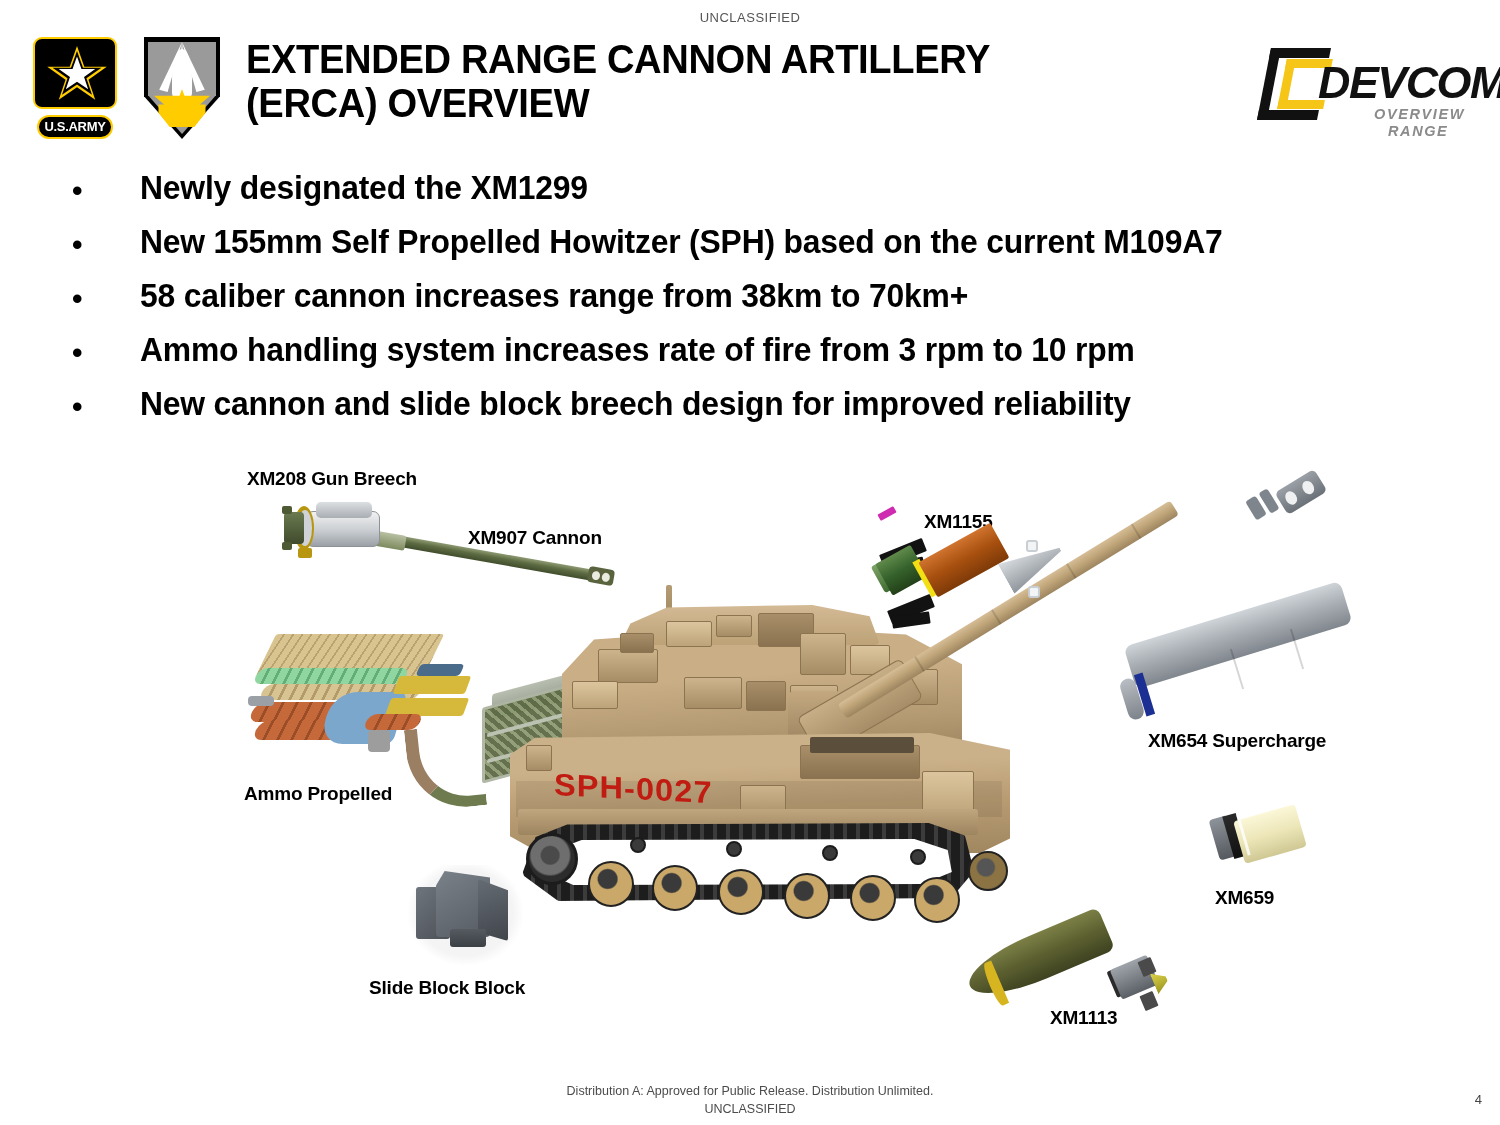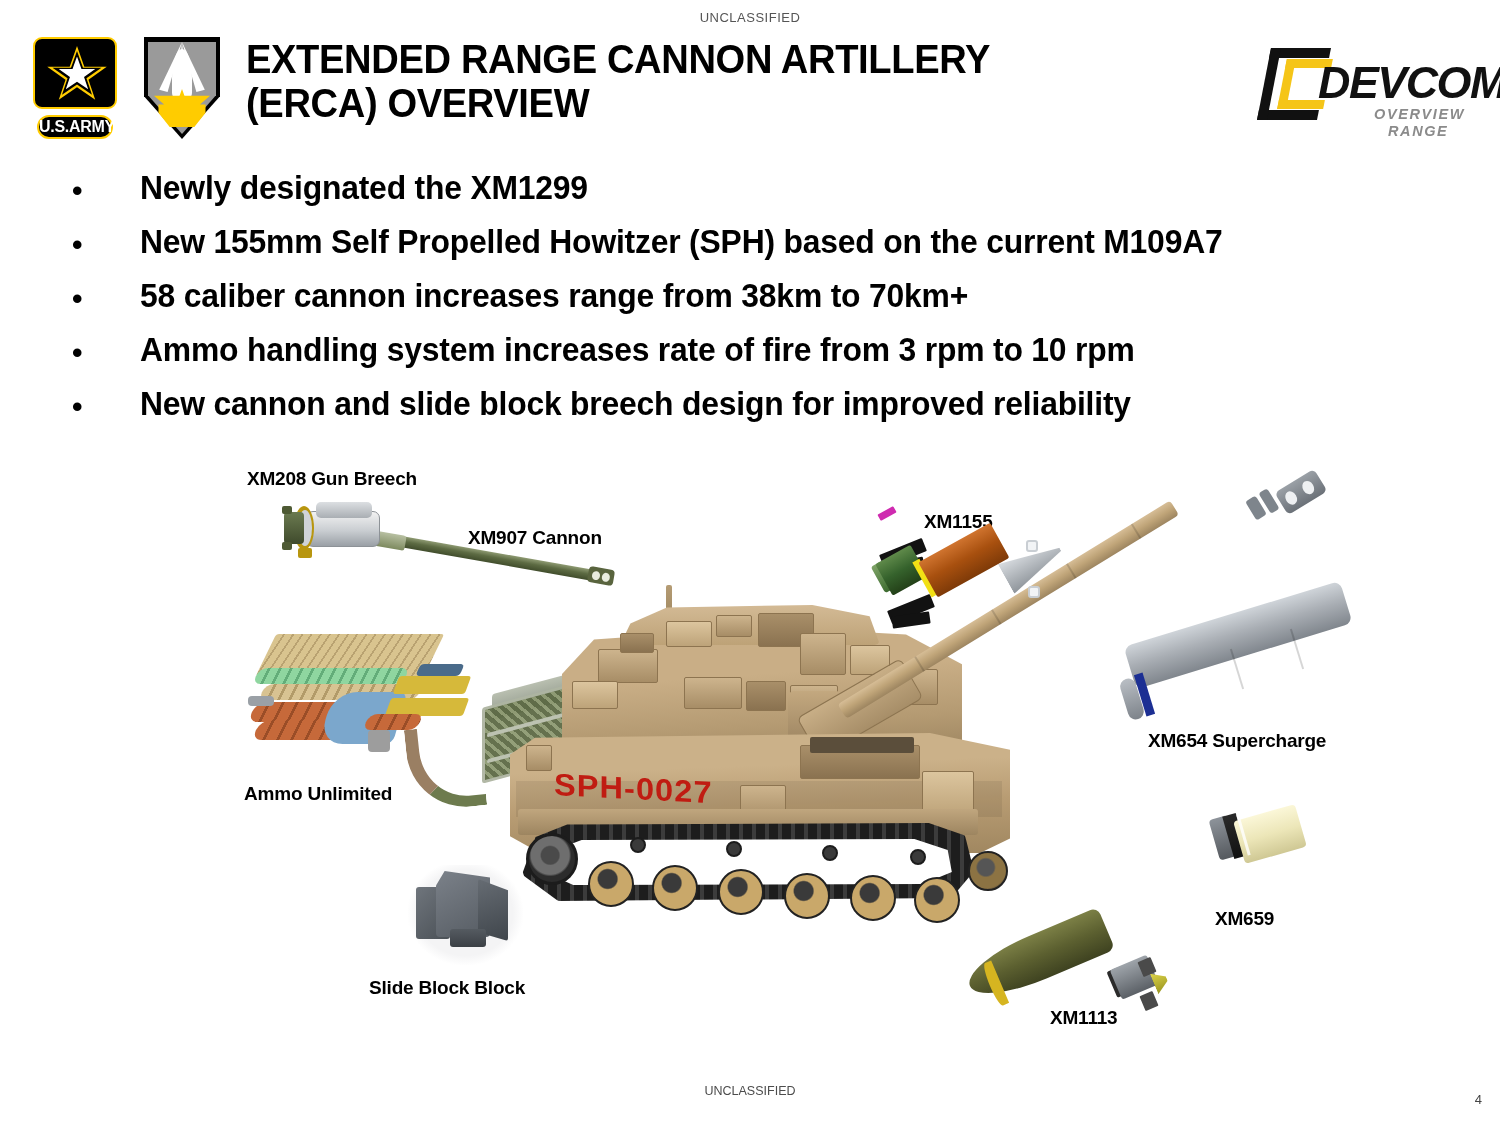--- a/index.html
+++ b/index.html
@@ -29,21 +29,21 @@
 
   
   .lbl{font-size:19px;font-weight:bold;letter-spacing:-0.2px;white-space:nowrap;}
 
   
   #army-logo{left:33px;top:37px;width:84px;height:102px;}
   #army-logo .plate{position:absolute;left:0;top:0;width:84px;height:72px;
       background:#000;border:2.5px solid #ffcc00;border-radius:9px;box-sizing:border-box;}
   #army-logo .band{position:absolute;left:4px;top:78px;width:76px;height:24px;
       background:#000;border:2.5px solid #ffcc00;border-radius:12px;box-sizing:border-box;
-      color:#fff;font-size:16px;font-weight:bold;text-align:center;line-height:19px;
+      color:#fff;font-size:13px;font-weight:bold;text-align:center;line-height:19px;
       letter-spacing:-.3px;}
   .star{position:absolute;clip-path:polygon(50% 0%,61.8% 35%,98% 35%,68.5% 57%,79.4% 91%,
       50% 70%,20.6% 91%,31.5% 57%,2% 35%,38.2% 35%);}
   #army-logo .star-y{left:11px;top:7px;width:62px;height:59px;background:#ffcc00;}
   #army-logo .star-k{left:16.5px;top:12px;width:51px;height:48px;background:#000;}
   #army-logo .star-w{left:23px;top:17.5px;width:38px;height:36px;background:#fff;}
 
   
   #shield-logo{left:144px;top:37px;width:76px;height:102px;}
   #shield-logo .shieldbase{position:absolute;inset:0;background:#000;
@@ -367,21 +367,21 @@
     <div class="am-gray" style="left:0px;top:66px;width:26px;height:10px;"></div>
     <div class="am-blue" style="left:78px;top:62px;width:74px;height:52px;border-radius:24px 8px 8px 24px;transform:skewX(-16deg);"></div>
     <div class="am-yellow" style="left:148px;top:46px;width:72px;height:18px;"></div>
     <div class="am-yellow" style="left:140px;top:68px;width:78px;height:18px;"></div>
     <div class="am-gray" style="left:170px;top:34px;width:44px;height:12px;background:#4a6b8a;transform:skewX(-24deg);"></div>
     <div class="am-chute"></div>
     <div class="am-gray" style="left:120px;top:100px;width:22px;height:22px;background:#9d9d9d;"></div>
     <div class="am-orange" style="left:118px;top:84px;width:54px;height:16px;"></div>
   </div>
 
-  <div class="abs lbl" style="left:244px;top:328px;">Ammo Unlimited</div>
+  <div class="abs lbl" style="left:244px;top:328px;">Ammo Propelled</div>
 
   <div class="abs" id="breech-asm">
     <div class="br-halo"></div>
     <div class="br-p br-a"></div>
     <div class="br-p br-b"></div>
     <div class="br-p br-c"></div>
     <div class="br-p br-d"></div>
   </div>
   <div class="abs lbl" style="left:369px;top:522px;">Slide Block Block</div>
 
@@ -478,31 +478,32 @@
     <div class="sc-cap"></div>
   </div>
   <div class="abs lbl" style="left:1148px;top:275px;">XM654 Supercharge</div>
 
   <div class="abs" id="xm659">
     <div class="c59-gray"></div>
     <div class="c59-black"></div>
     <div class="c59-body"></div>
     <div class="c59-hi"></div>
   </div>
-  <div class="abs lbl" style="left:1215px;top:453px;">XM659</div>
+  <div class="abs lbl" style="left:1215px;top:432px;">XM659</div>
 
   <div class="abs" id="xm1113">
     <div class="p13 p13-body"></div>
     <div class="p13 p13-yellow"></div>
     <div class="p13 p13-dark"></div>
     <div class="p13 p13-gray"></div>
     <div class="p13 p13-tip"></div>
     <div class="p13-fin" style="left:178px;top:34px;width:14px;height:16px;transform:rotate(-23deg);"></div>
     <div class="p13-fin" style="left:180px;top:68px;width:14px;height:16px;transform:rotate(-23deg);"></div>
   </div>
   <div class="abs lbl" style="left:1050px;top:552px;">XM1113</div>
 
 </div>
 
 <div class="abs" id="footer-wrap">
+  <div>Distribution A: Approved for Public Release.  Distribution Unlimited.</div>
   <div>UNCLASSIFIED</div>
 </div>
 <div class="abs" id="page-num">4</div>
 
 </body></html>

